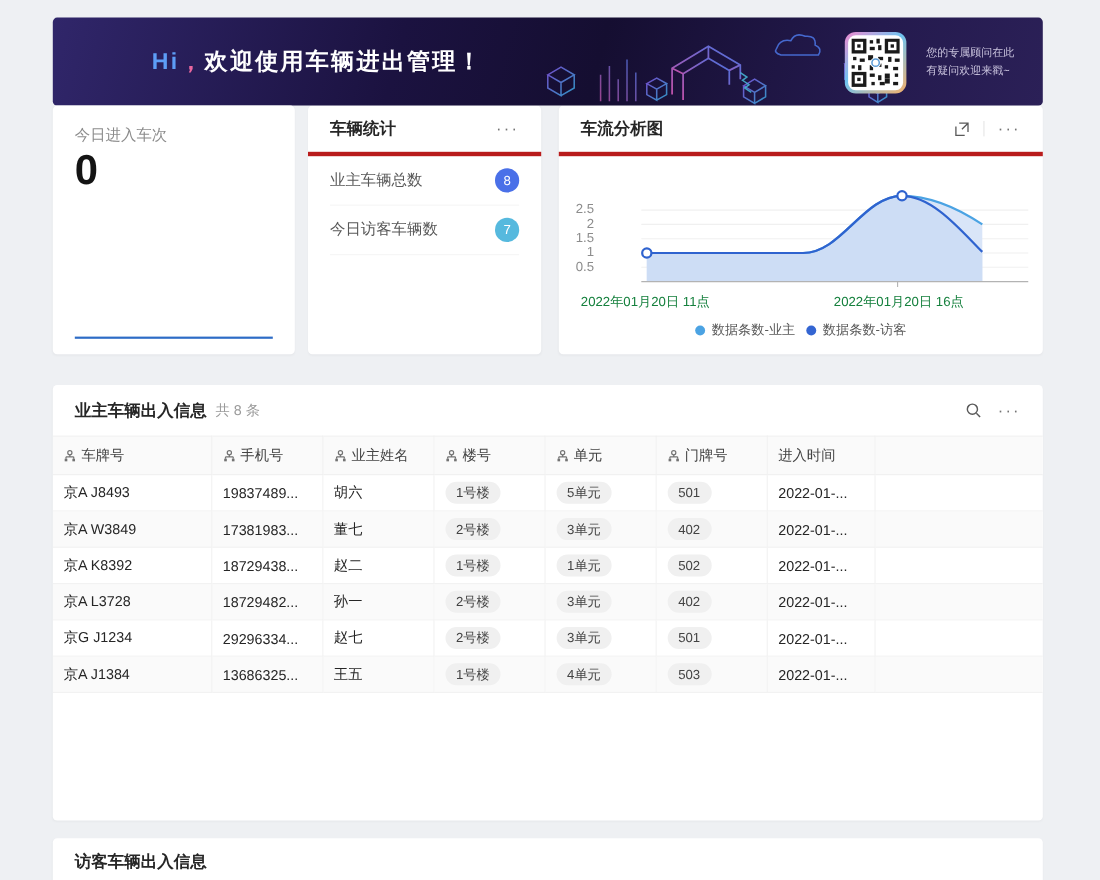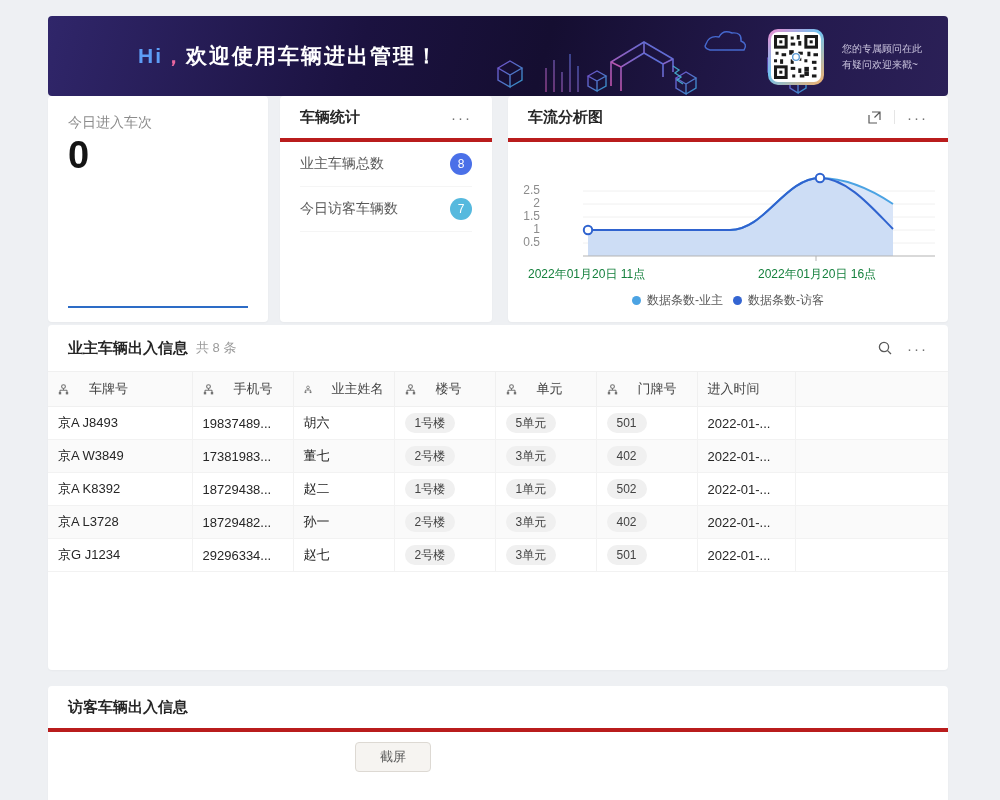--- a/index.html
+++ b/index.html
@@ -73,38 +73,38 @@
   .chart-svg { position:absolute; left:37px; top:0; }
   .ytick { position:absolute; left:4px; width:28px; text-align:right; font-size:12px; color:#8c8c8c; }
   .xlabel { position:absolute; top:112px; font-size:12px; color:#15803d; white-space:nowrap; }
   .legend { display:flex; justify-content:center; align-items:center; gap:10px; margin-top:6px; font-size:12px; color:#595959; }
   .legend-item { display:flex; align-items:center; gap:6px; cursor:pointer; }
   .dot { width:9px; height:9px; border-radius:50%; }
   .dot-owner { background:#4ba3e3; }
   .dot-visitor { background:#3465d2; }
 
   
-  .table-card { margin-top:3px; height:345px; overflow:hidden; }
+  .table-card { margin-top:28px; height:396px; overflow:hidden; }
   .table-head { height:46px; display:flex; align-items:center; padding:0 20px; }
   .table-count { font-size:13px; color:#9b9b9b; margin-left:8px; }
   .table-actions { margin-left:auto; display:flex; align-items:center; gap:14px; }
   table { width:100%; border-collapse:collapse; table-layout:fixed; font-size:13px; }
   thead th {
     height:35px; background:#fafafa; font-weight:normal; color:#434343; text-align:left;
     padding:0 10px; border-top:1px solid #f0f0f0; border-bottom:1px solid #f0f0f0;
     border-right:1px solid #f0f0f0; white-space:nowrap; overflow:hidden;
   }
   thead th:last-child { border-right:none; }
   tbody td {
     height:33px; padding:0 10px; border-bottom:1px solid #f2f2f2; border-right:1px solid #f2f2f2;
     white-space:nowrap; overflow:hidden; color:#262626;
   }
   tbody td:last-child { border-right:none; }
   tbody tr:nth-child(even) { background:#fafafa; }
-  .th-inner { display:flex; align-items:center; gap:20px; }
+  .th-inner { display:flex; align-items:center; gap:5px; }
   .pill {
     display:inline-block; background:#f0f0f0; border-radius:10px; padding:2px 10px;
     font-size:12px; color:#434343; line-height:16px;
   }
 
   
   .visitor-card { margin-top:16px; height:120px; position:relative; }
   .screenshot-btn {
     position:absolute; left:307px; top:56px; width:76px; height:30px;
     background:#f6f4f1; border:1px solid #ddd9d3; border-radius:4px;
@@ -431,20 +431,30 @@
         <tr>
           <td>京G J1234</td>
           <td>29296334...</td>
           <td>赵七</td>
           <td><span class="pill">2号楼</span></td>
           <td><span class="pill">3单元</span></td>
           <td><span class="pill">501</span></td>
           <td>2022-01-...</td>
           <td></td>
         </tr>
+        <tr>
+          <td>京A J1384</td>
+          <td>13686325...</td>
+          <td>王五</td>
+          <td><span class="pill">1号楼</span></td>
+          <td><span class="pill">4单元</span></td>
+          <td><span class="pill">503</span></td>
+          <td>2022-01-...</td>
+          <td></td>
+        </tr>
       </tbody>
     </table>
   </div>
 
   <div class="card visitor-card">
     <div class="card-head">
       <span class="card-title">访客车辆出入信息</span>
     </div>
     <div class="screenshot-btn">截屏</div>
   </div>

